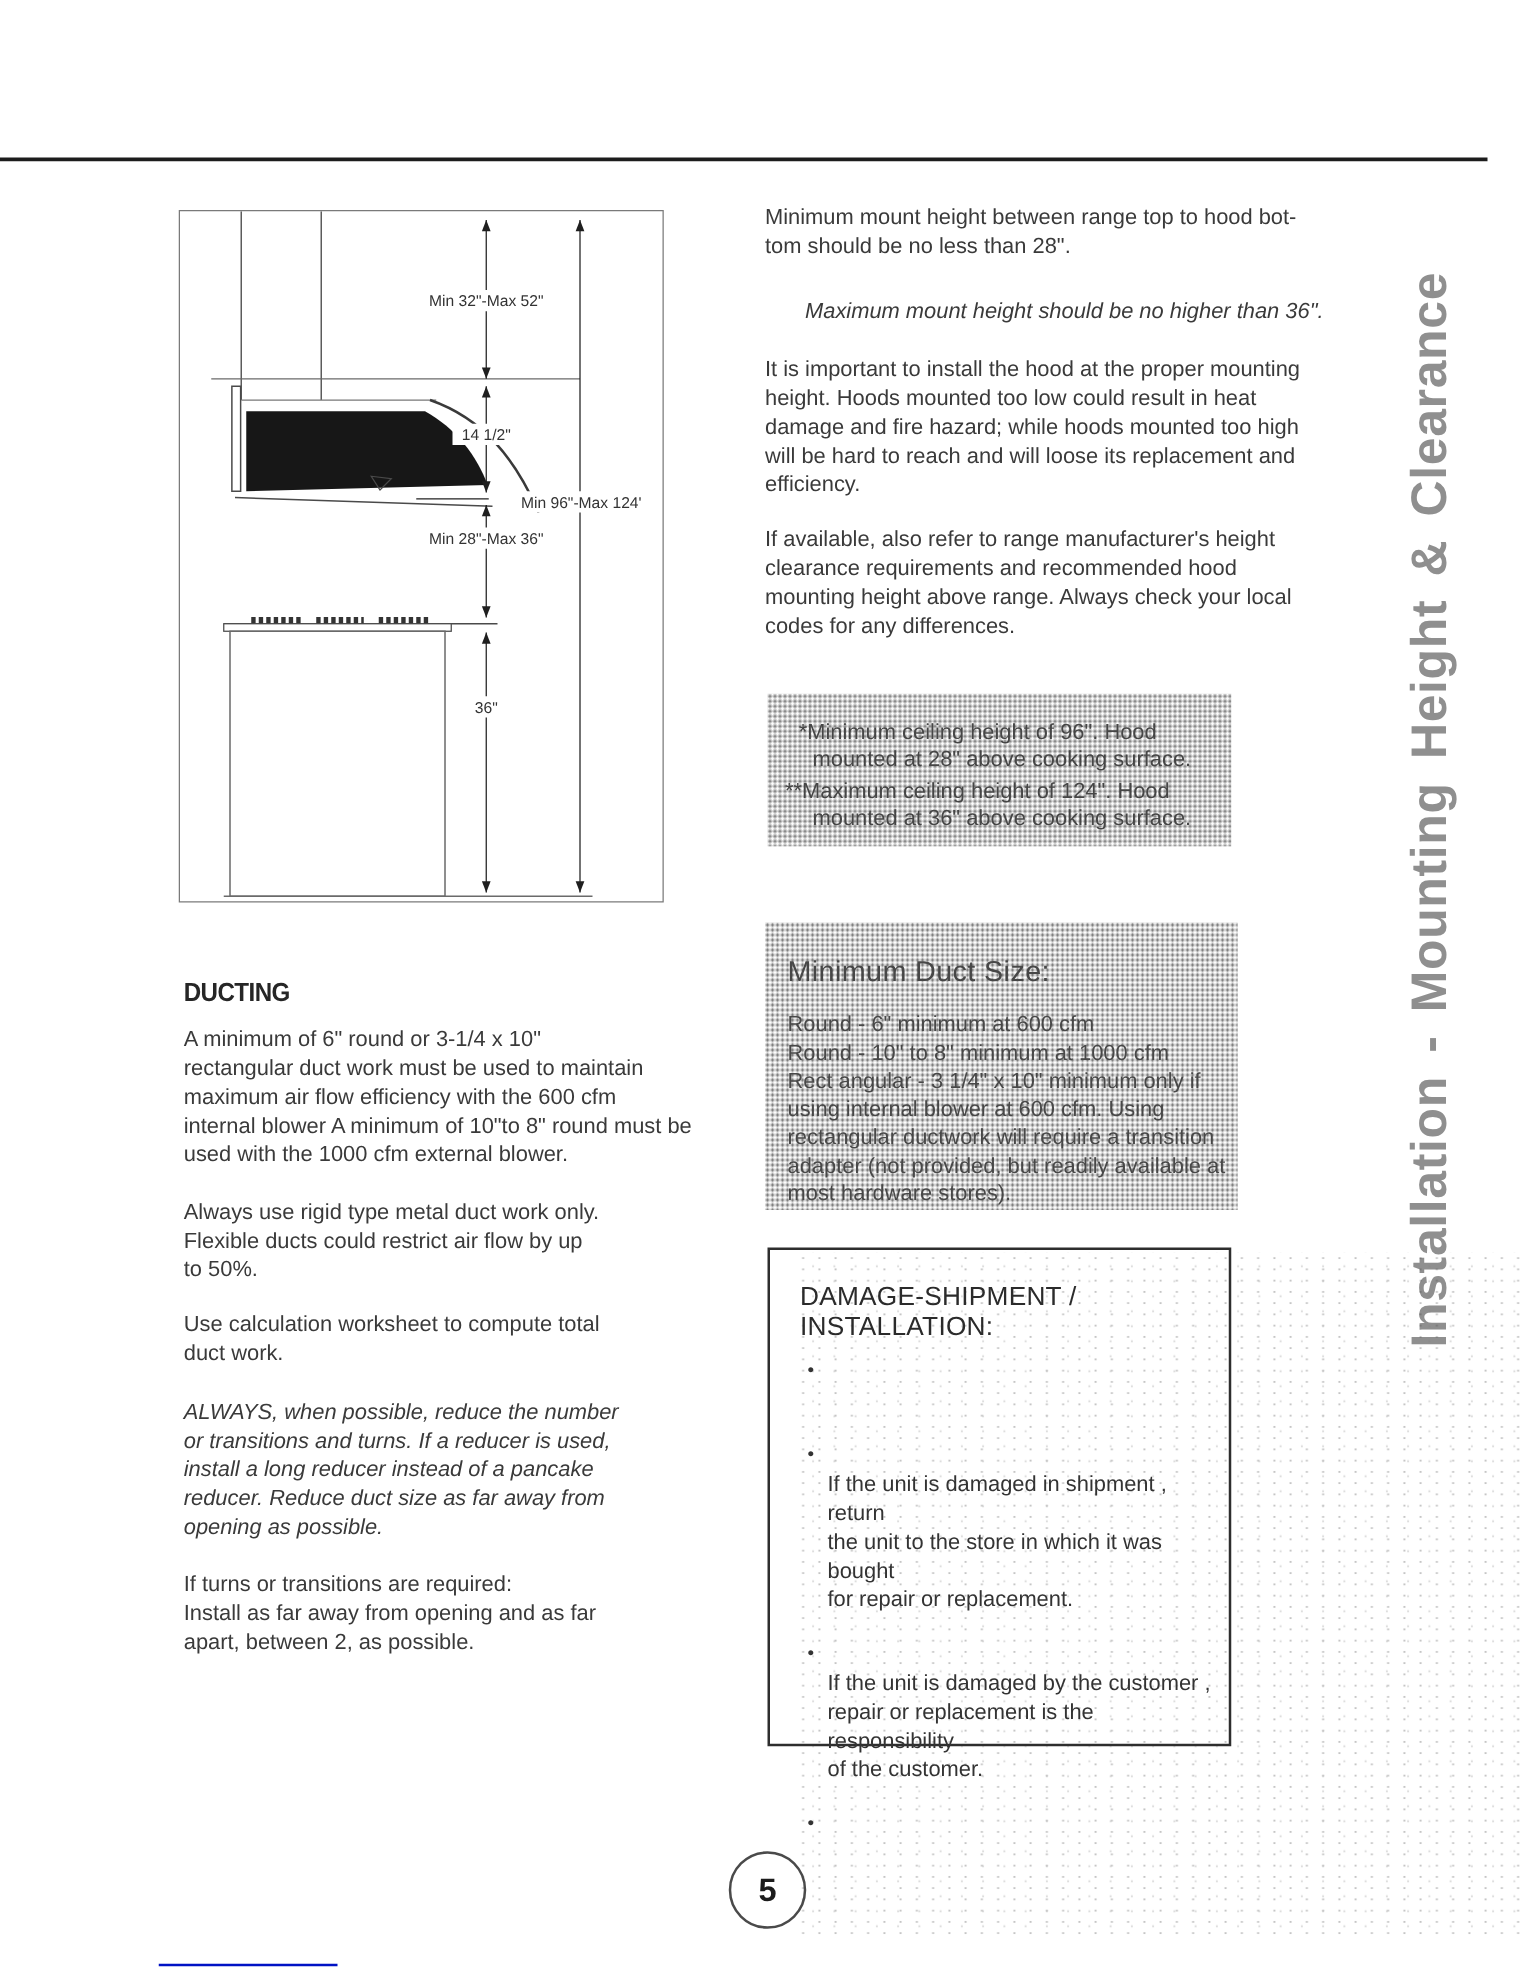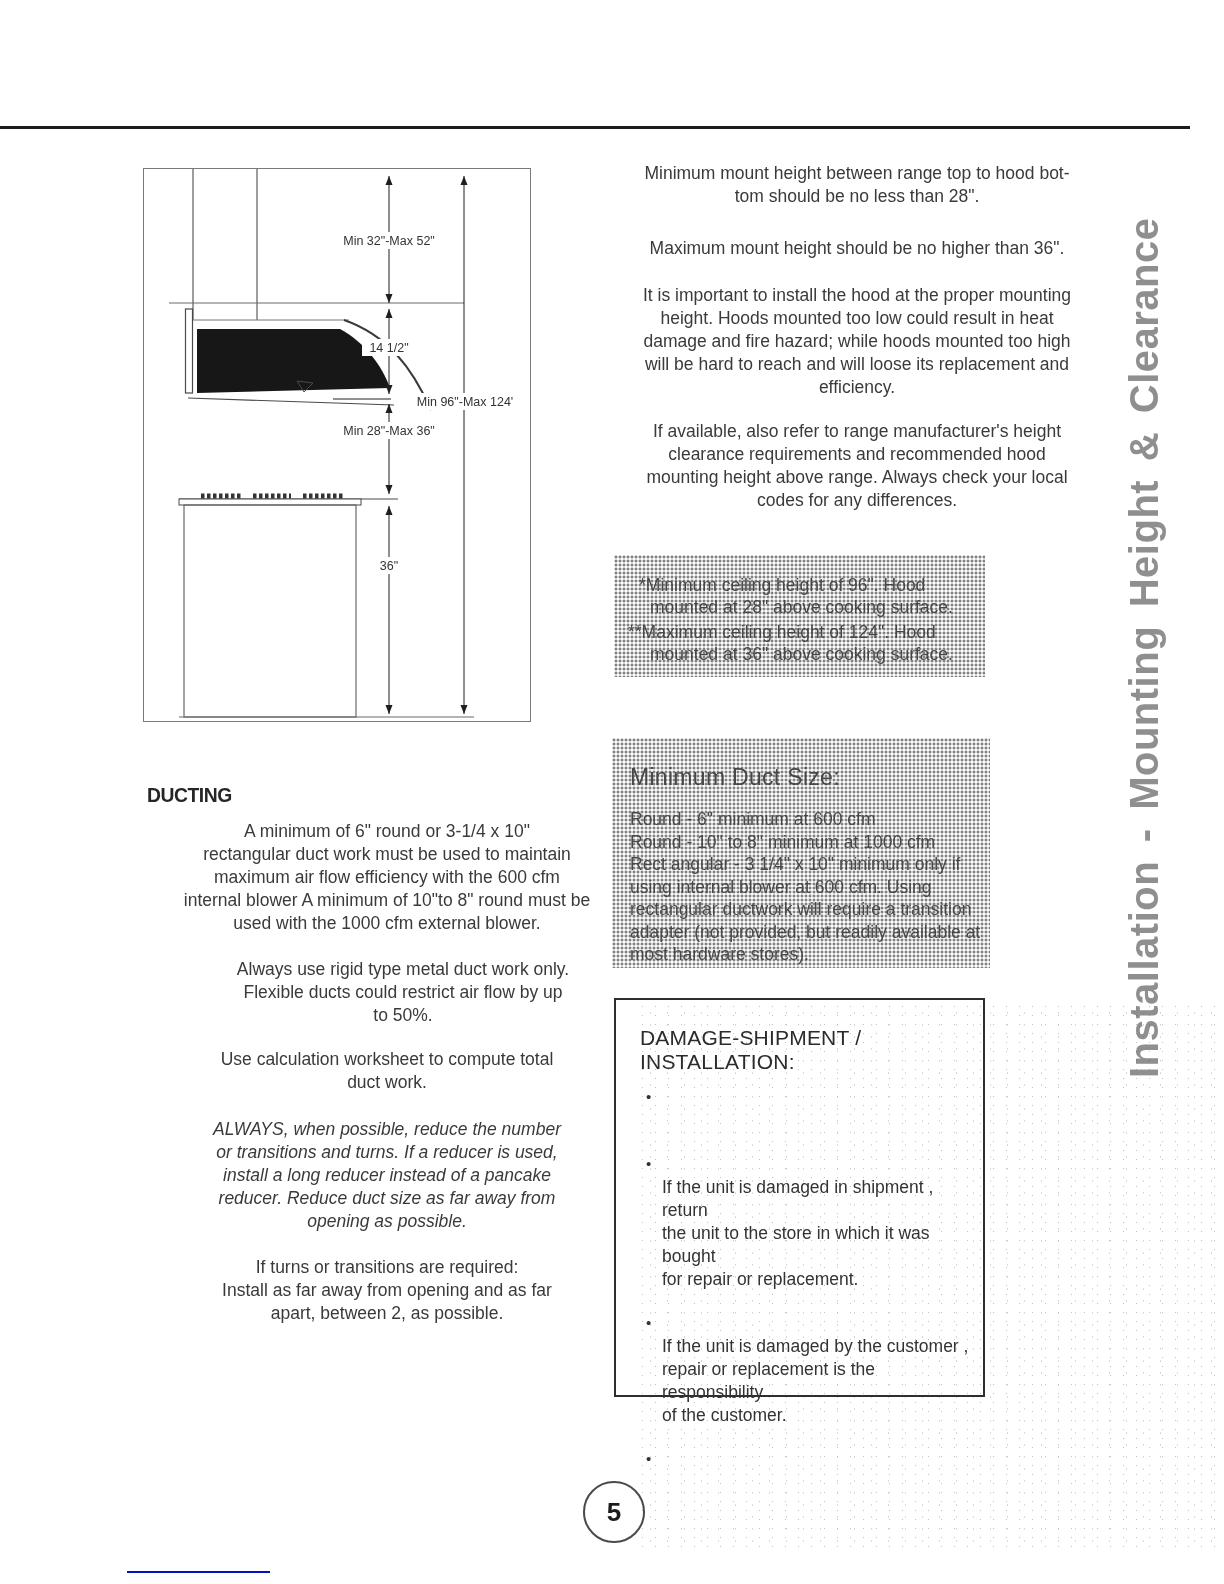--- a/index.html
+++ b/index.html
@@ -8,21 +8,21 @@
     font-family:"Liberation Sans",sans-serif;color:#3a3a3a;overflow:hidden;
   }
   .abs{position:absolute;}
   .top-rule{left:0;top:126px;width:1190px;height:3px;background:#1c1c1c;}
 
   
   .diagram-box{left:143px;top:168px;width:386px;height:552px;border:1px solid #7a7a7a;background:#fff;}
   .dim-label{font-family:"Liberation Sans",sans-serif;font-size:12.5px;fill:#333;}
 
   
-  .para{position:absolute;white-space:pre-line;font-size:17.5px;line-height:23px;color:#3a3a3a;width:490px;text-align:center;}
+  .para{position:absolute;white-space:pre-line;font-size:17.5px;line-height:23px;color:#3a3a3a;width:490px;}
   .heading{position:absolute;font-size:21px;font-weight:bold;color:#262626;letter-spacing:-0.5px;transform:scaleX(0.92);transform-origin:left top;}
 
   
   .halftone{
     background-color:#d2d2d2;
     background-image:
       radial-gradient(circle, rgba(125,125,125,.95) 0.9px, transparent 1.15px),
       radial-gradient(circle, rgba(255,255,255,.95) 0.9px, transparent 1.15px);
     background-size:4px 4px,4px 4px;
     background-position:0 0,2px 2px;
@@ -131,21 +131,21 @@
     <rect x="190" y="253" width="110" height="17" fill="#fff"></rect>
     <text x="245" y="266" text-anchor="middle" class="dim-label">Min 28"-Max 36"</text>
 
     <rect x="231" y="388" width="28" height="17" fill="#fff"></rect>
     <text x="245" y="401" text-anchor="middle" class="dim-label">36"</text>
   </svg>
 </div>
 
 <div class="para" style="left:612px;top:162px;">Minimum mount height between range top to hood bot-
 tom should be no less than 28".</div>
-<div class="para" style="left:612px;top:237px;">Maximum mount height should be no higher than 36".</div>
+<div class="para" style="left:644px;top:237px;font-style:italic;">Maximum mount height should be no higher than 36".</div>
 <div class="para" style="left:612px;top:284px;">It is important to install the hood at the proper mounting
 height. Hoods mounted too low could result in heat
 damage and fire hazard; while hoods mounted too high
 will be hard to reach and will loose its replacement and
 efficiency.</div>
 <div class="para" style="left:612px;top:420px;">If available, also refer to range manufacturer's height
 clearance requirements and recommended hood
 mounting height above range. Always check your local
 codes for any differences.</div>
 
@@ -188,21 +188,21 @@
     <span class="bdot">•</span>
   </div>
 </div>
 
 <div class="heading" style="left:147px;top:783px;">DUCTING</div>
 <div class="para" style="left:147px;top:820px;width:480px;">A minimum of 6" round or 3-1/4 x 10"
 rectangular duct work must be used to maintain
 maximum air flow efficiency with the 600 cfm
 internal blower A minimum of 10"to  8" round must be
 used with the 1000 cfm external blower.</div>
-<div class="para" style="left:147px;top:958px;width:480px;margin-left:16px;">Always use rigid type metal duct work only.
+<div class="para" style="left:147px;top:958px;width:480px;">Always use rigid type metal duct work only.
 Flexible ducts could restrict air flow by up
 to 50%.</div>
 <div class="para" style="left:147px;top:1048px;width:480px;">Use calculation worksheet to compute total
 duct work.</div>
 <div class="para" style="left:147px;top:1118px;width:480px;font-style:italic;">ALWAYS, when possible, reduce the number
 or transitions and turns. If a reducer is used,
 install a long reducer instead of a pancake
 reducer. Reduce duct size as far away from
 opening as possible.</div>
 <div class="para" style="left:147px;top:1256px;width:480px;">If turns or transitions are required:

